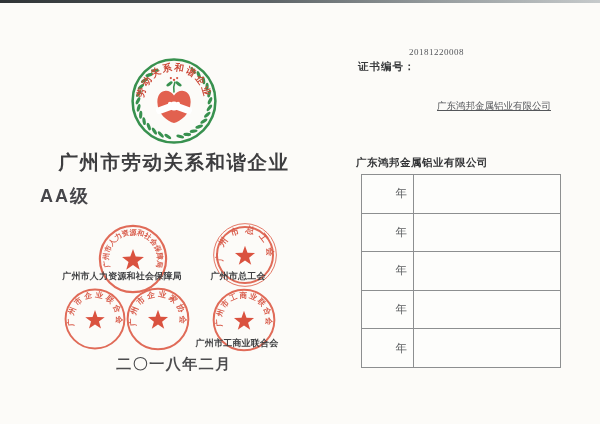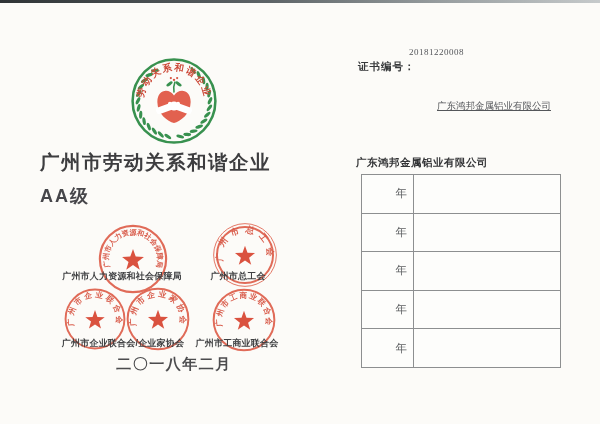--- a/index.html
+++ b/index.html
@@ -14,21 +14,21 @@
   
   #emblem{left:129px;top:56px;width:90px;height:90px;}
   .ring{fill:none;stroke:var(--logo-green);stroke-width:2.8;}
   .leaf{fill:var(--logo-green);}
   .logo-arc{fill:var(--logo-text);font-weight:bold;}
   .sprout{stroke:var(--logo-green);stroke-width:1.7;fill:none;stroke-linecap:round;}
   .sprout-leaf{fill:var(--logo-green);}
   .bud{fill:var(--seal-text);}
   .apple{fill:var(--logo-apple);}
   .hand{fill:#ffffff;}
-  #title-line1{left:40px;top:149px;width:268px;
+  #title-line1{left:40px;top:149px;width:268px;text-align:center;
     font-size:19.5px;font-weight:700;color:#3d3d3f;letter-spacing:1.5px;}
   #title-line2{left:40px;top:184px;width:268px;
     font-size:18px;font-weight:600;color:#46464a;letter-spacing:2px;}
   .seal{opacity:.92;}
   .seal-ring{fill:none;stroke:var(--seal-red);stroke-width:3;}
   .seal-ring-thin{fill:none;stroke:var(--seal-red);stroke-width:1.4;}
   .seal-arc{fill:var(--seal-text);font-weight:bold;}
   .seal-star{fill:var(--seal-star);}
   #seal-0{left:97px;top:223px;width:72px;height:72px;}
   #seal-1{left:212px;top:222px;width:66px;height:66px;}
@@ -173,21 +173,20 @@
       </defs>
     <circle class="seal-ring" cx="50" cy="50" r="46"></circle>
     <text class="seal-arc" font-size="11.5" letter-spacing="2.5">
       <textPath href="#arc-s4" startOffset="50%" text-anchor="middle">广州市工商业联合会</textPath>
     </text>
     <polygon class="seal-star" transform="translate(0 2)" points="50,34 53.8,44.7 65.2,45.1 56.2,52 59.4,62.9 50,56.5 40.6,62.9 43.8,52 34.8,45.1 46.2,44.7"></polygon>
   </svg>
 
   <div class="abs issuer" id="issuer-0">广州市人力资源和社会保障局</div>
   <div class="abs issuer" id="issuer-1">广州市总工会</div>
-  <div class="abs issuer" id="issuer-2">广州市企业联合会/企业家协会</div>
   <div class="abs issuer" id="issuer-3">广州市工商业联合会</div>
 
   <div class="abs" id="issue-date">二〇一八年二月</div>
 
   <div class="abs field-label" id="cert-no-label">证书编号：</div>
   <div class="abs field-value" id="cert-no-value">20181220008</div>
 
   <div class="abs field-value" id="holder-value">广东鸿邦金属铝业有限公司</div>
 
   <div class="abs" id="verif-title">广东鸿邦金属铝业有限公司</div>

